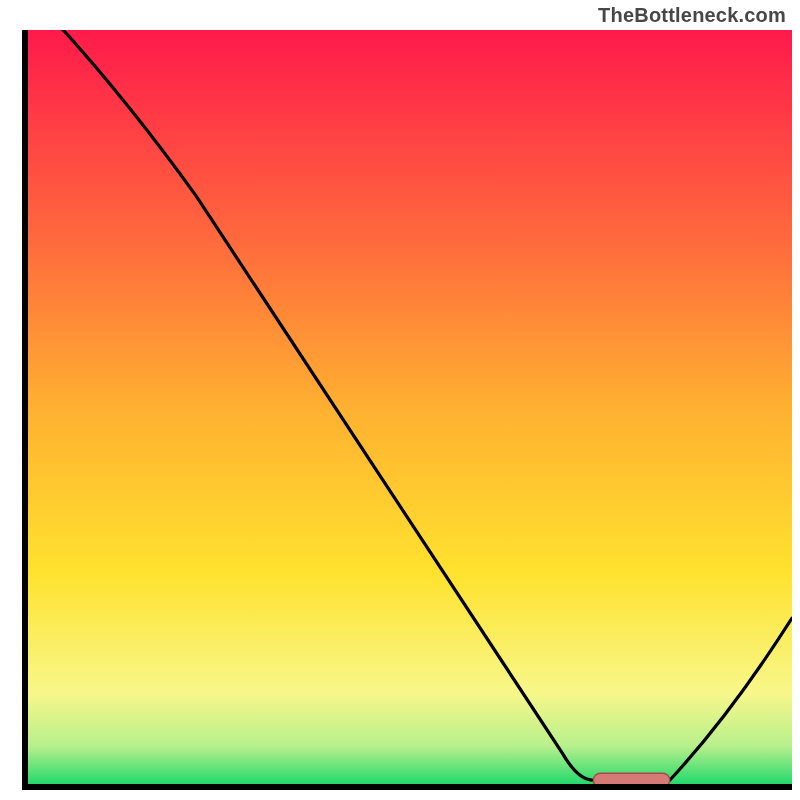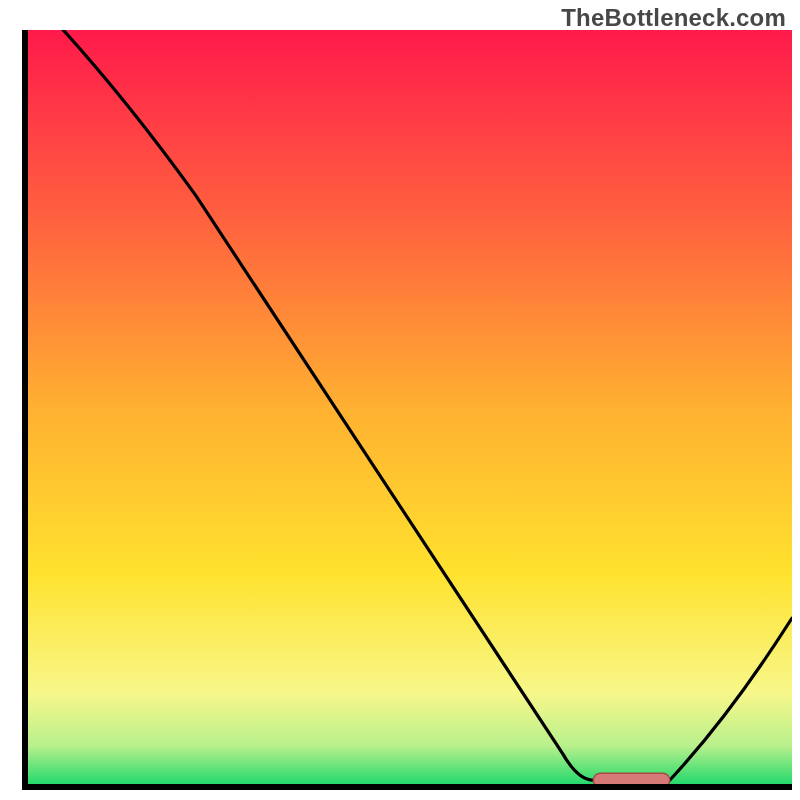--- a/index.html
+++ b/index.html
@@ -13,21 +13,21 @@
   .frame {
     position: relative;
     width: 800px;
     height: 800px;
     background: #ffffff;
   }
   .watermark {
     position: absolute;
     top: 4px;
     right: 14px;
-    font-size: 24px;
+    font-size: 20px;
     font-weight: 600;
     color: #474747;
     letter-spacing: 0.2px;
   }
   .plot-outer {
     position: absolute;
     left: 22px;
     top: 30px;
     width: 770px;
     height: 760px;

